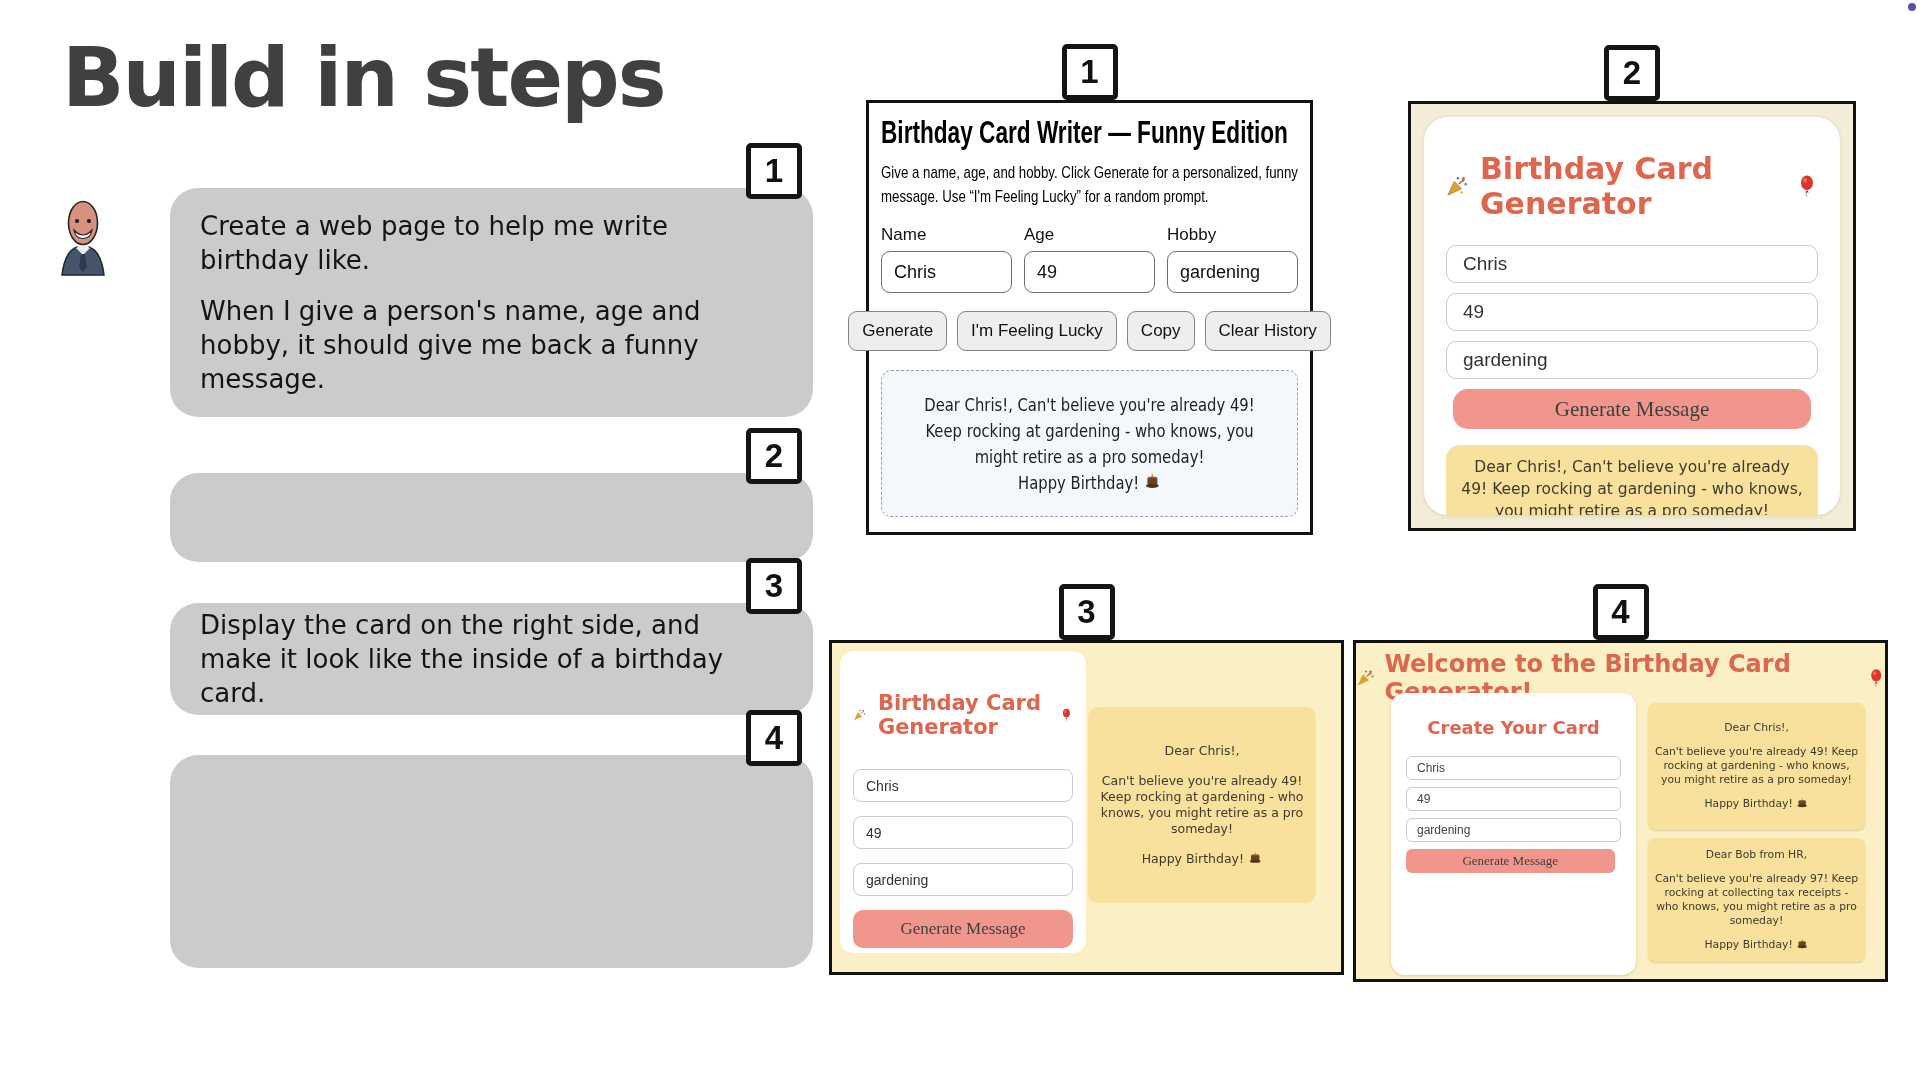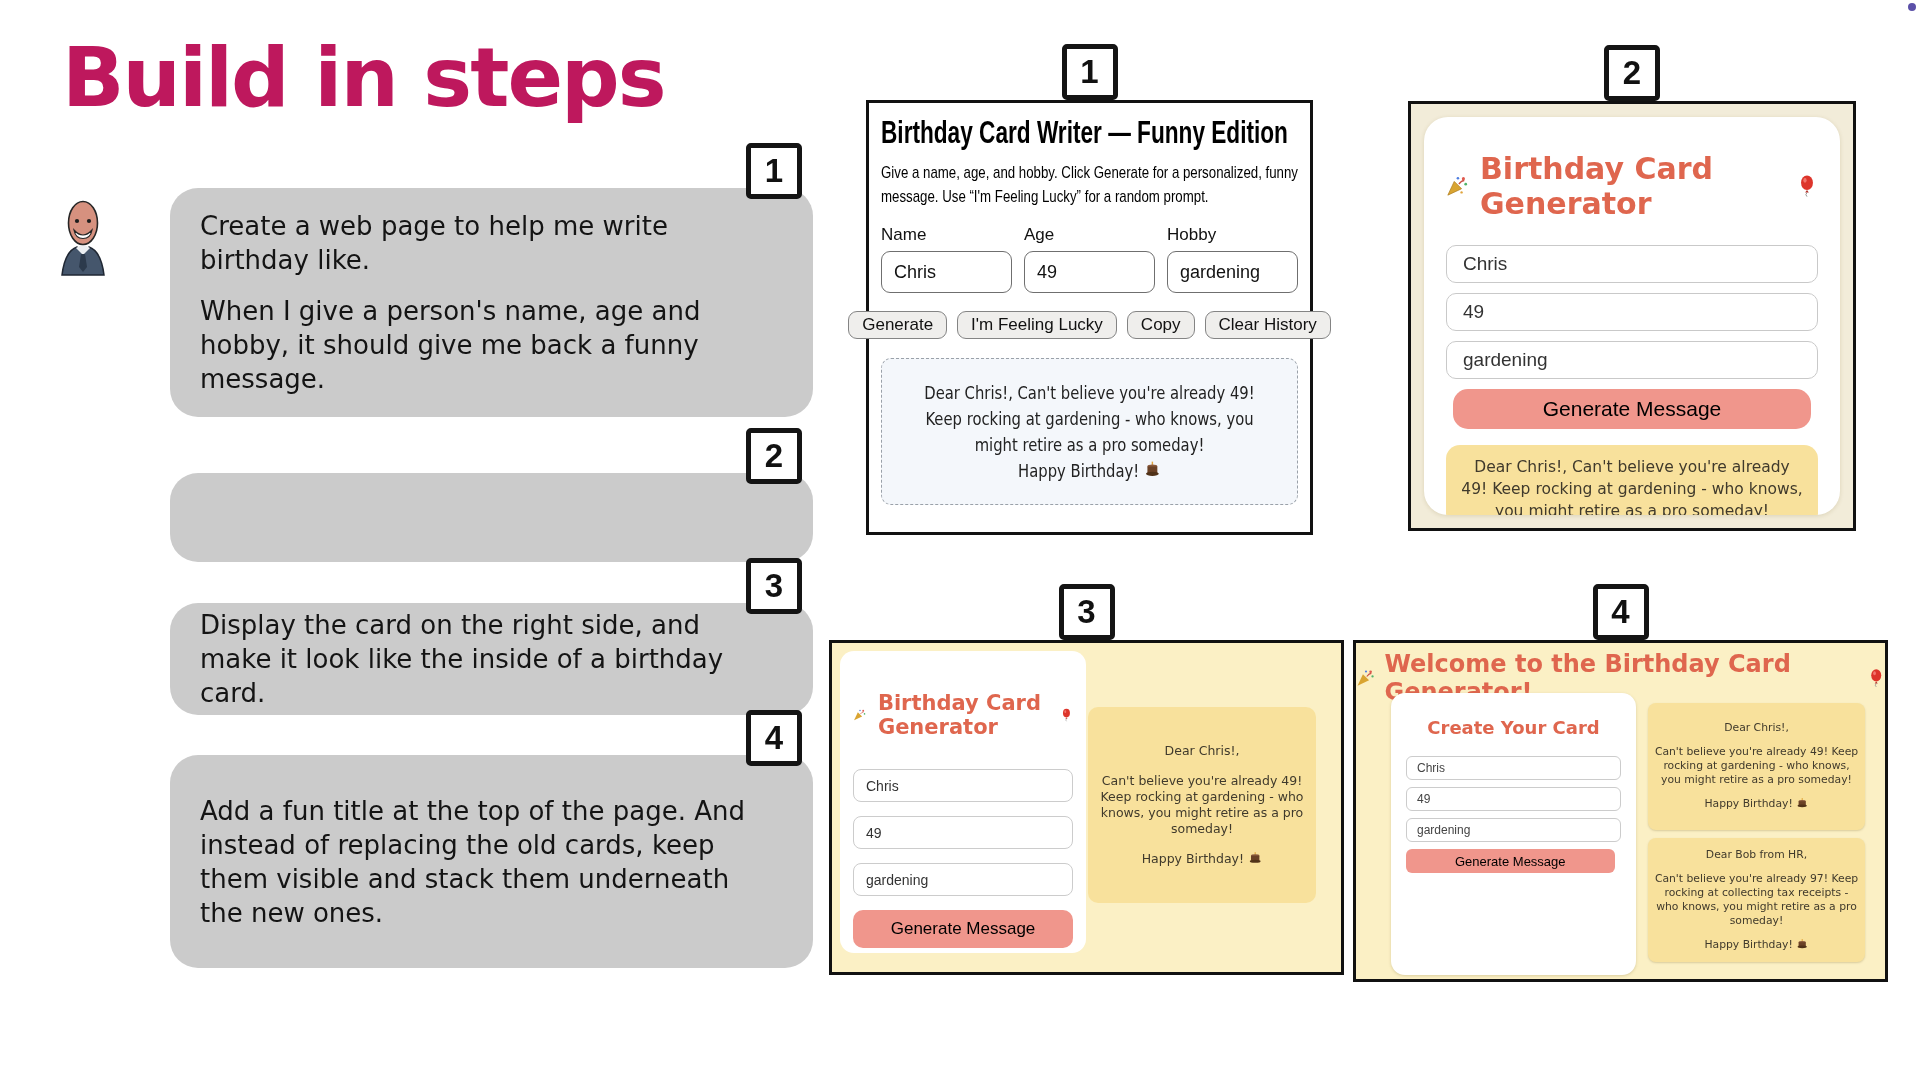--- a/index.html
+++ b/index.html
@@ -1,21 +1,21 @@
 <!DOCTYPE html>
 <html><head>
 <meta charset="utf-8">
 <style>
   html,body{margin:0;padding:0;background:#fff;}
   .canvas{position:relative;width:1920px;height:1080px;background:#ffffff;overflow:hidden;
           font-family:"Liberation Sans",sans-serif;color:#111;}
 
   
   .page-title{position:absolute;left:62px;top:30px;margin:0;font-family:"DejaVu Sans",sans-serif;
-              font-size:82px;font-weight:600;letter-spacing:-2px;color:#be185d;}
+              font-size:82px;font-weight:600;letter-spacing:-2px;color:#404040;}
 
   
   .corner-dot{position:absolute;left:1908px;top:3px;width:8px;height:8px;border-radius:50%;background:#5b50a8;}
 
   
   .avatar{position:absolute;left:56px;top:196px;width:54px;height:80px;}
 
   
   .bubble{position:absolute;left:170px;width:643px;background:#cbcbcb;border-radius:28px;
           box-sizing:border-box;display:flex;flex-direction:column;justify-content:center;
@@ -42,35 +42,35 @@
   .p1-title-wrap{width:600px;transform:scaleX(0.73);transform-origin:left top;}
   .p1-title{margin:2px 0 10px;font-size:31px;font-weight:bold;white-space:nowrap;color:#000;}
   .p1-sub-wrap{width:537px;transform:scaleX(0.78);transform-origin:left top;}
   .p1-sub{margin:0 0 14px;font-size:17px;line-height:24px;color:#000;}
   .p1-fields{display:flex;gap:12px;margin-top:16px;}
   .p1-field{flex:1;display:flex;flex-direction:column;}
   .p1-label{font-size:17px;margin-bottom:6px;}
   .p1-input{height:42px;border:1.5px solid #6f6f6f;border-radius:9px;font-size:18px;padding:0 12px;
             box-sizing:border-box;font-family:"Liberation Sans",sans-serif;color:#111;background:#fff;width:100%;}
   .p1-buttons{display:flex;gap:10px;justify-content:center;margin-top:18px;}
-  .p1-btn{height:28px;padding:0 13px;background:#efeeec;border:1.5px solid #848484;border-radius:9px;
+  .p1-btn{height:40px;padding:0 13px;background:#efeeec;border:1.5px solid #848484;border-radius:9px;
           font-size:17px;font-family:"Liberation Sans",sans-serif;color:#111;white-space:nowrap;}
   .p1-output{margin-top:19px;height:145px;border:1.5px dashed #9aa1a9;border-radius:10px;background:#f4f7fb;
              display:flex;align-items:center;justify-content:center;overflow:hidden;}
   .p1-output-inner{width:480px;transform:scaleX(0.87);transform-origin:center;text-align:center;
                    font-family:"DejaVu Sans",sans-serif;font-size:17px;line-height:26px;color:#222;}
   .p1-output-inner p{margin:0;}
 
   
   .comic{font-family:cursive,"DejaVu Sans",sans-serif;}
   .coral{color:#df664e;}
   .card-title{display:flex;align-items:center;justify-content:center;gap:12px;font-weight:bold;}
   .msg-card{background:#f8e19c;text-align:center;color:#403a2c;}
-  .gen-btn{display:block;background:#f0968c;border:none;color:#000000;
-           font-family:Liberation Sans, sans-serif;cursor:pointer;}
+  .gen-btn{display:block;background:#f0968c;border:none;color:#404040;
+           font-family:Liberation Serif, serif;cursor:pointer;}
 
   
   .panel-2{left:1408px;top:101px;width:448px;height:430px;background:#f2ecd9;padding:13px;}
   .p2-card{background:#fff;border-radius:24px;height:100%;box-sizing:border-box;padding:26px 22px 16px;
            overflow:hidden;box-shadow:0 1px 4px rgba(120,100,40,.18);}
   .p2-title{font-size:30px;margin:8px 0 24px;}
   .p2-input{display:block;width:100%;height:38px;border:1.5px solid #c9c9c9;border-radius:10px;margin-bottom:10px;
             font-size:19px;padding:0 16px;box-sizing:border-box;color:#333;font-family:"Liberation Sans",sans-serif;}
   .p2-btn{width:96%;margin:6px auto 0;height:40px;border-radius:15px;font-size:21px;}
   .p2-msg{margin-top:16px;border-radius:14px;padding:11px 14px;font-size:15.5px;line-height:22px;}
@@ -143,21 +143,20 @@
     <span class="badge">2</span>
   </div>
 
   <div class="bubble b3">
     <span class="badge">3</span>
     <p>Display the card on the right side, and make it look like the inside of a birthday card.</p>
   </div>
 
   <div class="bubble b4">
     <span class="badge">4</span>
-    <p>Add a fun title at the top of the page. And instead of replacing the old cards, keep them visible and stack them underneath the new ones.</p>
   </div>
 
   <section class="panel panel-1">
     <span class="badge panel-badge">1</span>
 
     <div class="p1-title-wrap">
       <h2 class="p1-title">Birthday Card Writer — Funny Edition</h2>
     </div>
     <div class="p1-sub-wrap">
       <p class="p1-sub">Give a name, age, and hobby. Click Generate for a personalized, funny message. Use “I'm Feeling Lucky” for a random prompt.</p>

